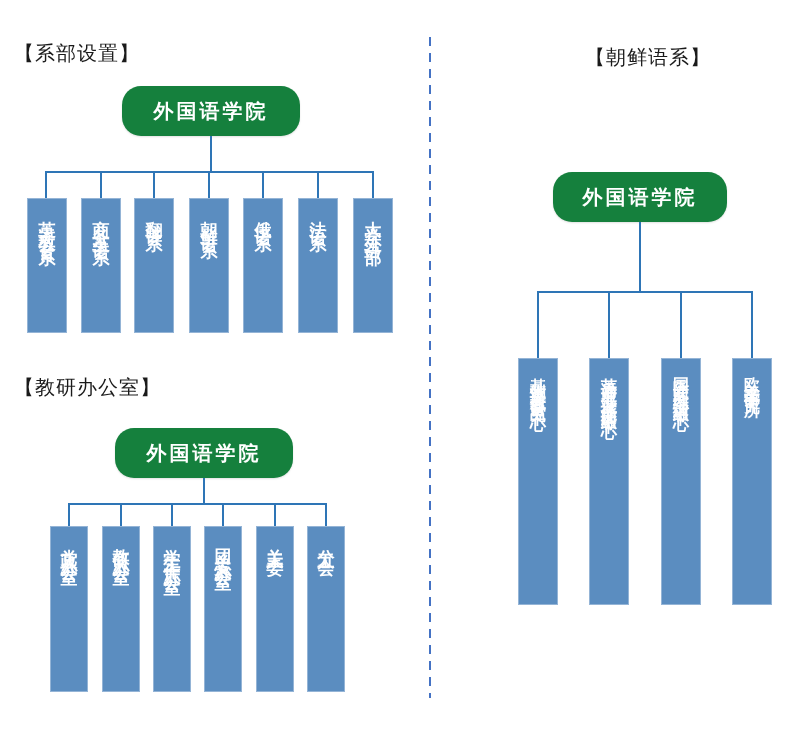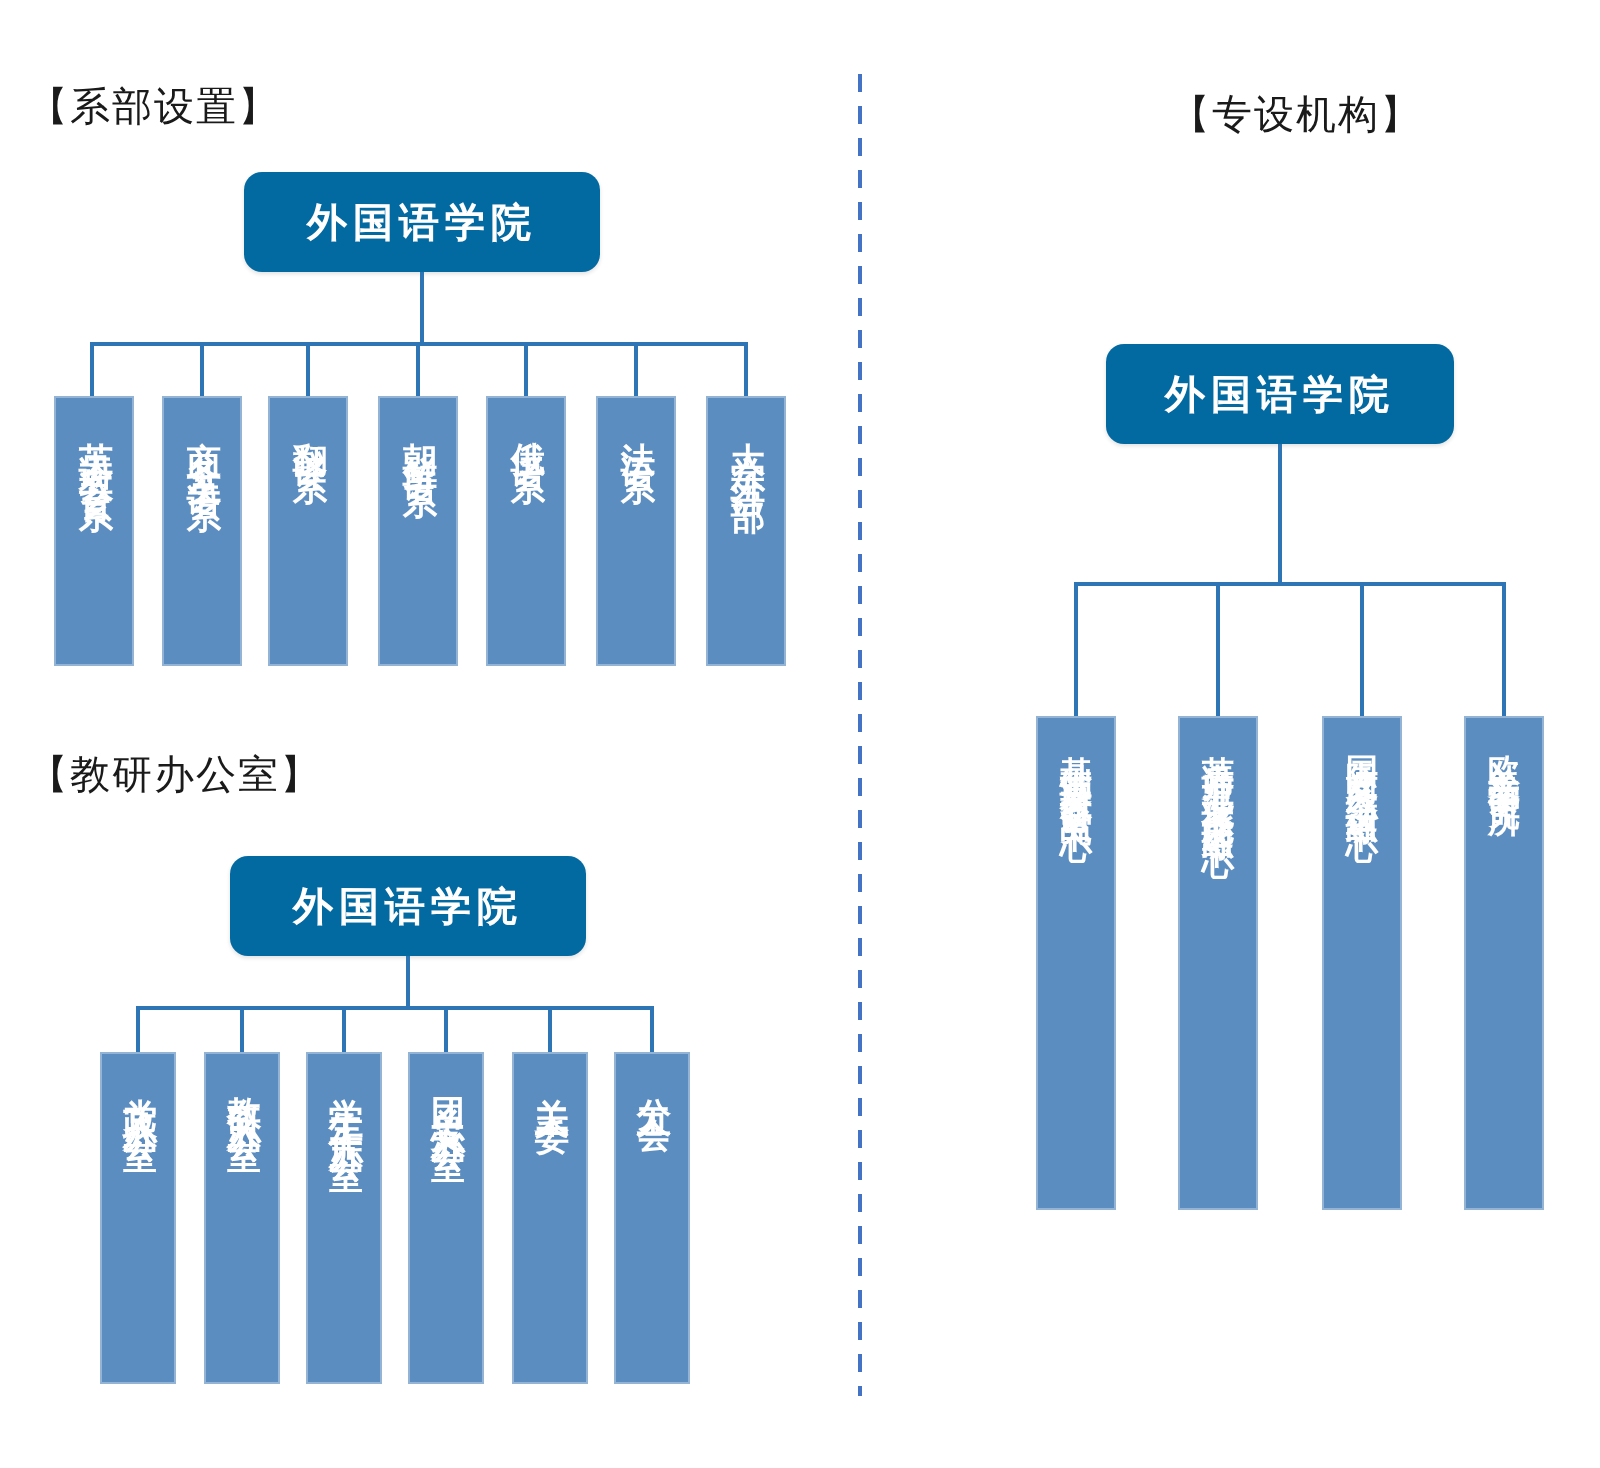--- a/index.html
+++ b/index.html
@@ -13,22 +13,22 @@
   .section-title{
     position:absolute;
     font-size:20px;
     color:#1a1a1a;
     font-family:Liberation Sans, sans-serif;
     letter-spacing:1px;
     white-space:nowrap;
   }
   .root-box{
     position:absolute;
-    background:#0369a1;
-    border-radius:9px;
+    background:#15803d;
+    border-radius:19px;
     display:flex;align-items:center;justify-content:center;
     color:#ffffff;
     font-family:"DejaVu Serif", serif;
     font-weight:bold;
     font-size:20px;
     letter-spacing:3px;
     box-shadow:0 1px 2px rgba(0,0,0,0.12);
   }
   .child-box{
     position:absolute;
@@ -130,21 +130,21 @@
       </div>
     <div class="child-box" style="left:256px;top:526px;width:38px;height:166px;">
         <span>关工委</span>
       </div>
     <div class="child-box" style="left:307px;top:526px;width:38px;height:166px;">
         <span>分工会</span>
       </div>
   </div>
 
   <div class="sec3">
-    <div class="section-title" style="left:585px;top:44px;">【专设机构】</div>
+    <div class="section-title" style="left:585px;top:44px;">【朝鲜语系】</div>
 
     <div class="root-box" style="left:553px;top:172px;width:174px;height:50px;">外国语学院</div>
 
     <div class="line" style="left:639px;top:222px;width:2px;height:71px;"></div>
     <div class="line" style="left:537px;top:291px;width:216px;height:2px;"></div>
     <div class="line" style="left:537px;top:291px;width:2px;height:68px;"></div>
     <div class="line" style="left:608px;top:291px;width:2px;height:68px;"></div>
     <div class="line" style="left:680px;top:291px;width:2px;height:68px;"></div>
     <div class="line" style="left:751px;top:291px;width:2px;height:68px;"></div>
 

